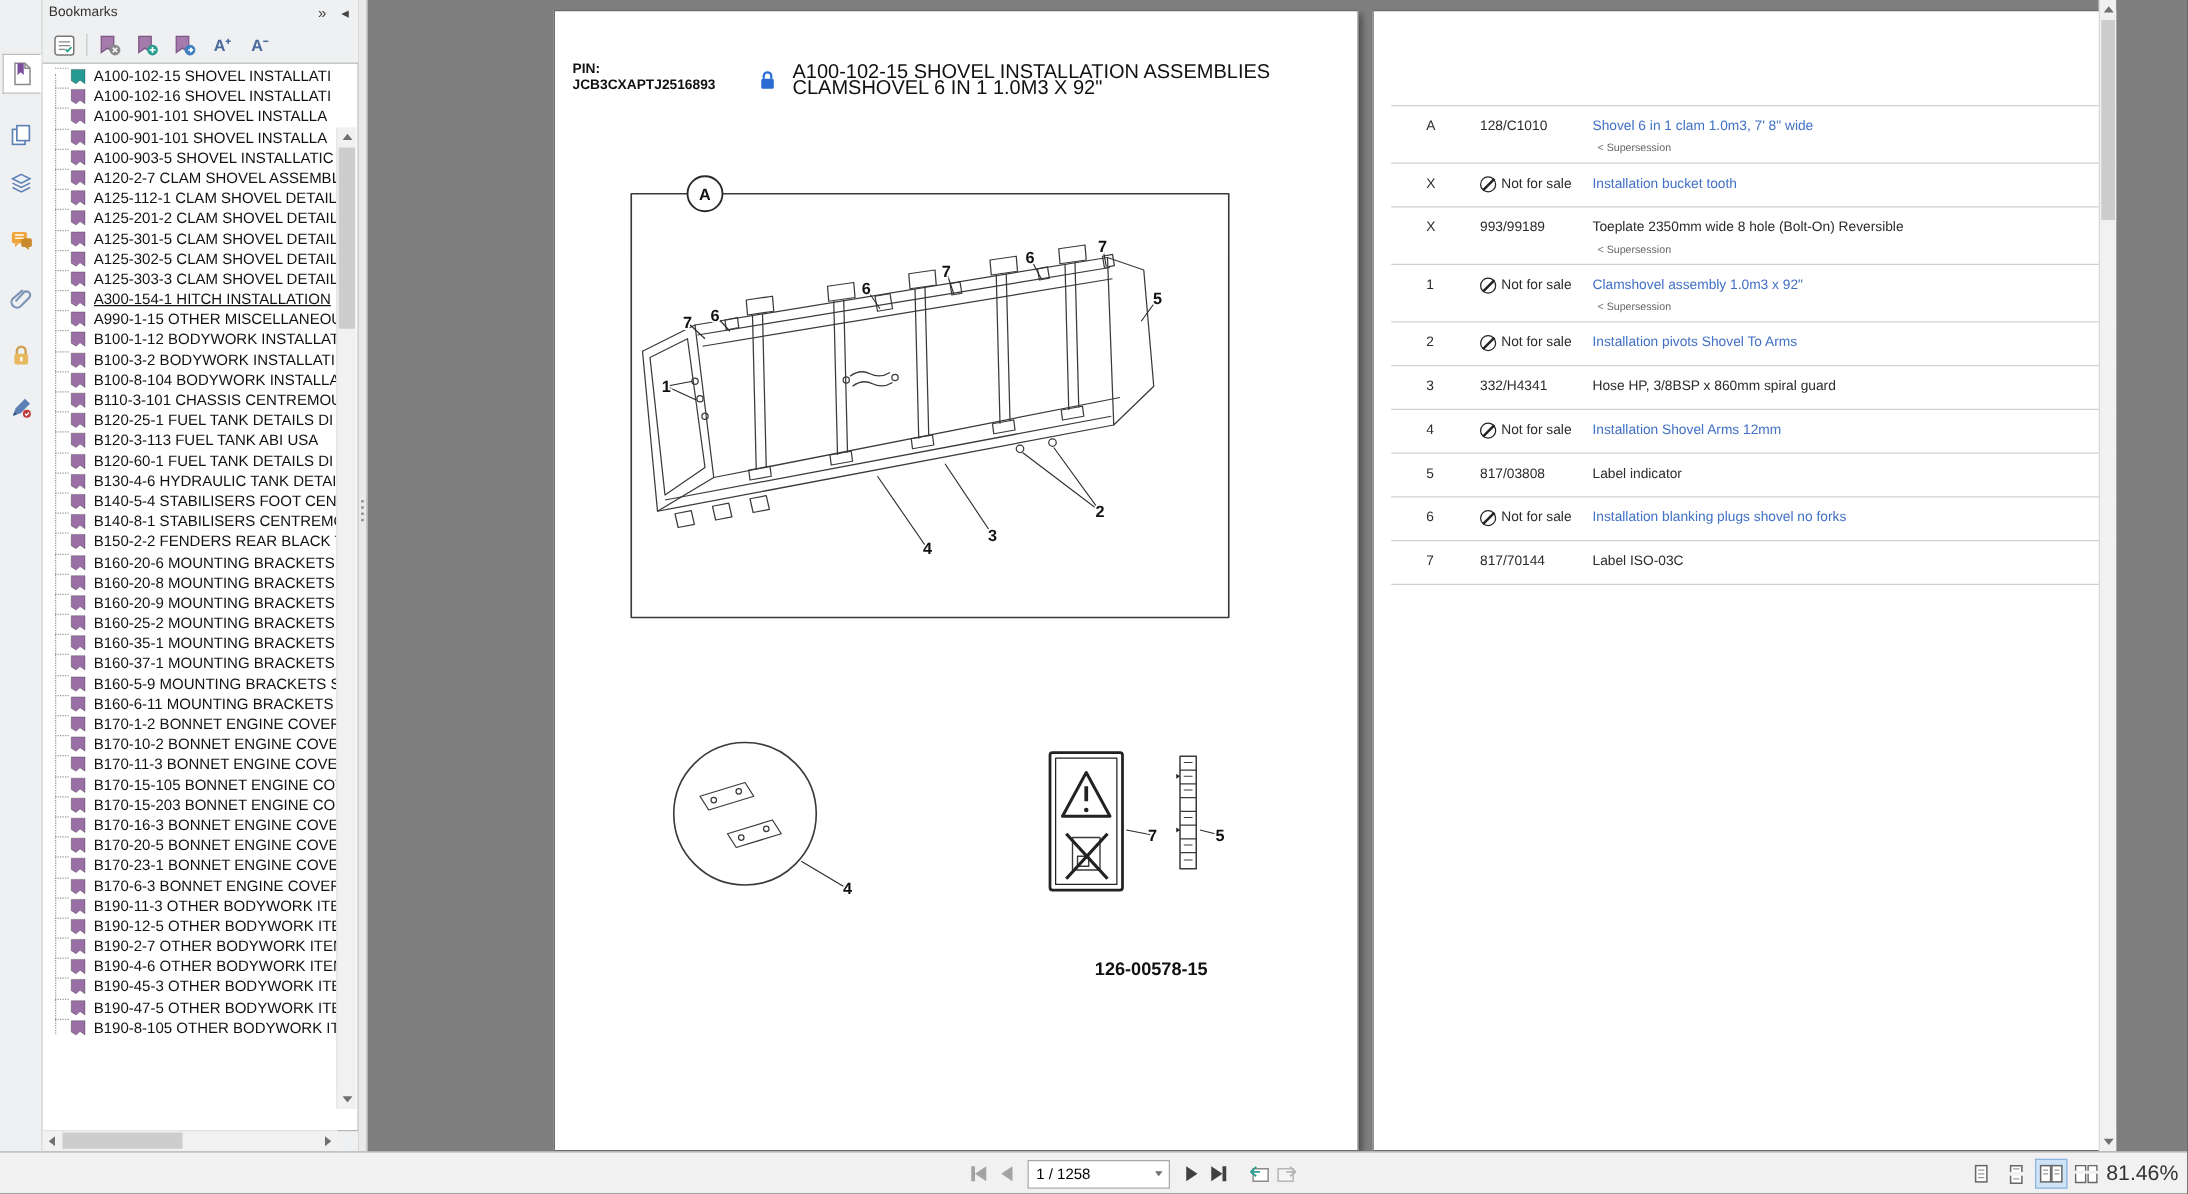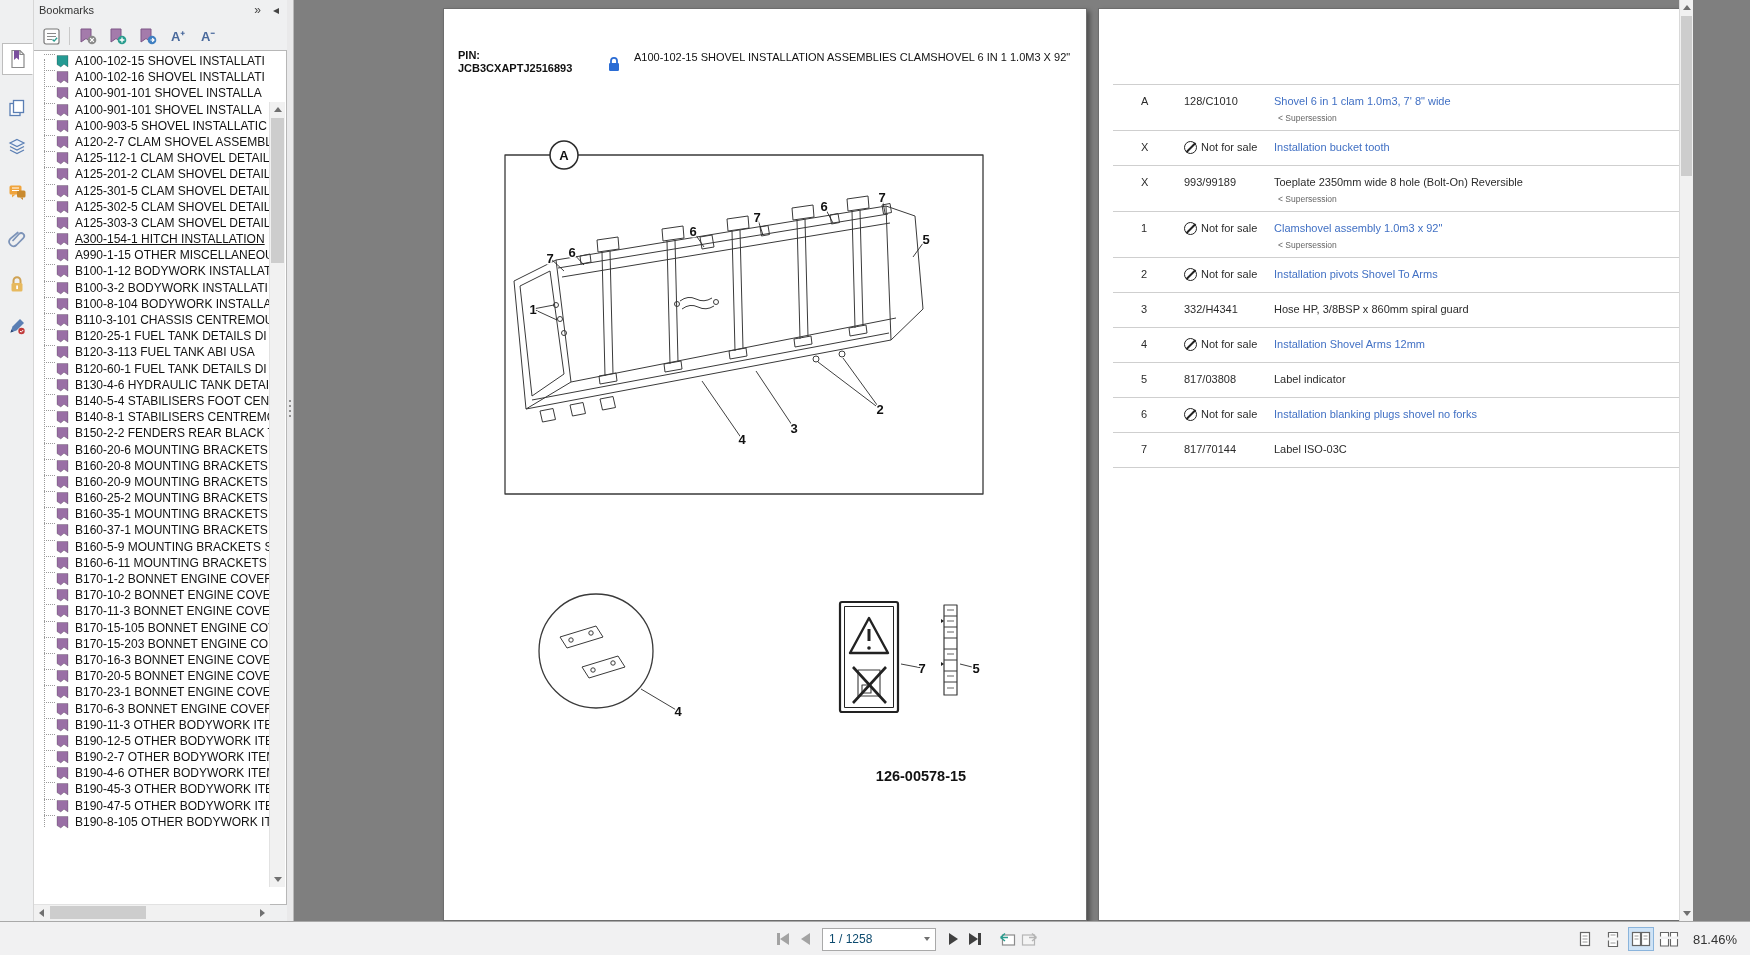--- a/index.html
+++ b/index.html
@@ -42,21 +42,21 @@
   #divider{position:absolute;left:287px;top:0;width:6px;height:921px;background:#e9e9ea;border-right:1px solid #b9b9b9;cursor:ew-resize;z-index:6;}
   .grip{position:absolute;left:2px;width:2px;height:2px;background:#8f8f8f;}
   
   #docarea{position:absolute;left:293px;top:0;width:1400px;height:921px;background:#7f7f7f;overflow:hidden;}
   .page{position:absolute;top:8px;height:913px;background:#fff;border:1px solid #6d6d6d;box-shadow:3px 3px 5px rgba(0,0,0,0.38);box-sizing:border-box;}
   #pageL{left:150px;width:644px;}
   #pageR{left:805px;width:644px;}
   
   #pinblock{position:absolute;left:14px;top:40px;font-size:11px;font-weight:bold;color:#111;line-height:13px;}
   #lockicon{position:absolute;left:163px;top:47px;}
-  #ptitle{position:absolute;left:190px;top:42px;width:440px;font-size:11px;color:#111;line-height:13px;}
+  #ptitle{position:absolute;left:190px;top:42px;width:440px;font-size:16px;color:#111;line-height:13px;}
   #drawnum{position:absolute;left:397px;top:759px;width:160px;text-align:center;font-size:14.5px;font-weight:bold;color:#111;}
   
   #ptable{position:absolute;left:14px;top:75px;width:613px;border-bottom:1px solid #cfcfcf;font-size:11px;}
   .trow{border-top:1px solid #cfcfcf;padding-top:9px;padding-bottom:11px;}
   .trow .main{display:flex;line-height:14px;}
   .tref{flex:none;margin-left:28px;width:43px;color:#2b2b2b;}
   .tpart{flex:none;width:90px;color:#2b2b2b;display:flex;align-items:center;}
   .tdesc{flex:1;color:#2b2b2b;}
   .tdesc.link{color:#4170c4;cursor:pointer;}
   .tsuper{margin-left:165px;margin-top:5px;margin-bottom:-4px;font-size:8.5px;color:#666;cursor:pointer;line-height:10px;}
@@ -69,27 +69,27 @@
   #btoolbar{position:absolute;left:0;top:921px;width:1750px;height:34px;background:#f1f1f2;border-top:1px solid #a9a9a9;box-sizing:border-box;}
   #navgroup{position:absolute;left:772px;top:0;height:34px;display:flex;align-items:center;}
   .navbtn{display:flex;align-items:center;justify-content:center;width:22px;height:24px;cursor:pointer;}
   .tri{width:0;height:0;}
   .tri.l{border-top:6px solid transparent;border-bottom:6px solid transparent;border-right:9px solid #404040;}
   .tri.r{border-top:6px solid transparent;border-bottom:6px solid transparent;border-left:9px solid #404040;}
   .tri.dis.l{border-right-color:#a3a3a3;}
   .bar{width:2.5px;height:12px;background:#404040;}
   .bar.dis{background:#a3a3a3;}
   #pagebox{display:flex;align-items:center;width:112px;height:21px;background:#fff;border:1px solid #a9a9a9;margin:0 6px;cursor:text;}
-  #pageval{flex:1;font-size:12px;color:#0c4a6e;padding-left:6px;}
+  #pageval{flex:1;font-size:12px;color:#000000;padding-left:6px;}
   #pagedrop{width:16px;height:100%;display:flex;align-items:center;justify-content:center;cursor:pointer;}
   #viewbtns{display:flex;margin-left:10px;}
   #zoomgroup{position:absolute;right:13px;top:0;height:34px;display:flex;align-items:center;}
   .layout-btn{display:flex;align-items:center;justify-content:center;width:24px;height:22px;margin-left:2px;cursor:pointer;border:1px solid transparent;}
   .layout-btn.selected{background:#cfe3f6;border:1px solid #8ab4dc;}
-  #zoomval{font-size:13px;color:#333;margin-left:3px;width:52px;text-align:right;}
+  #zoomval{font-size:17px;color:#333;margin-left:3px;width:52px;text-align:right;}
   svg text{font-family:"Liberation Sans",sans-serif;}
 </style>
 </head>
 <body>
 
 <div id="root">
 
   <div id="iconstrip">
     <div class="strip-icon active" style="top:43px">
       <svg width="20" height="20" viewBox="0 0 20 20">

